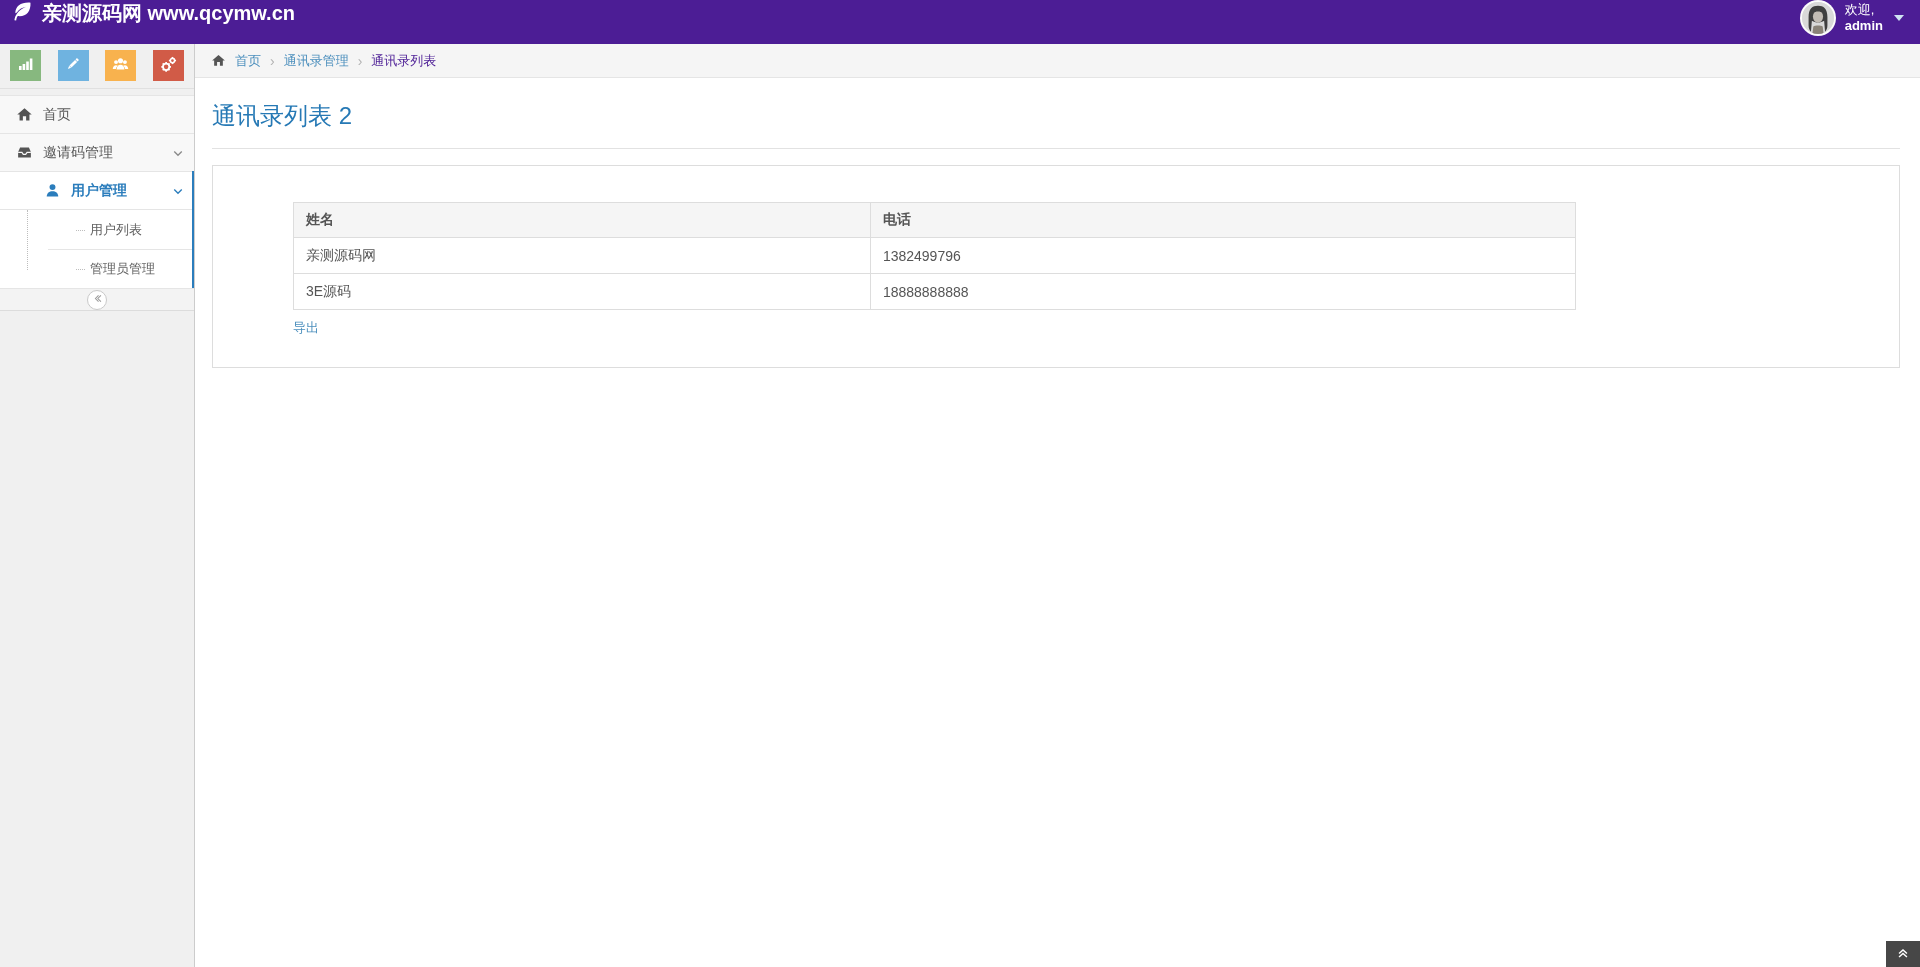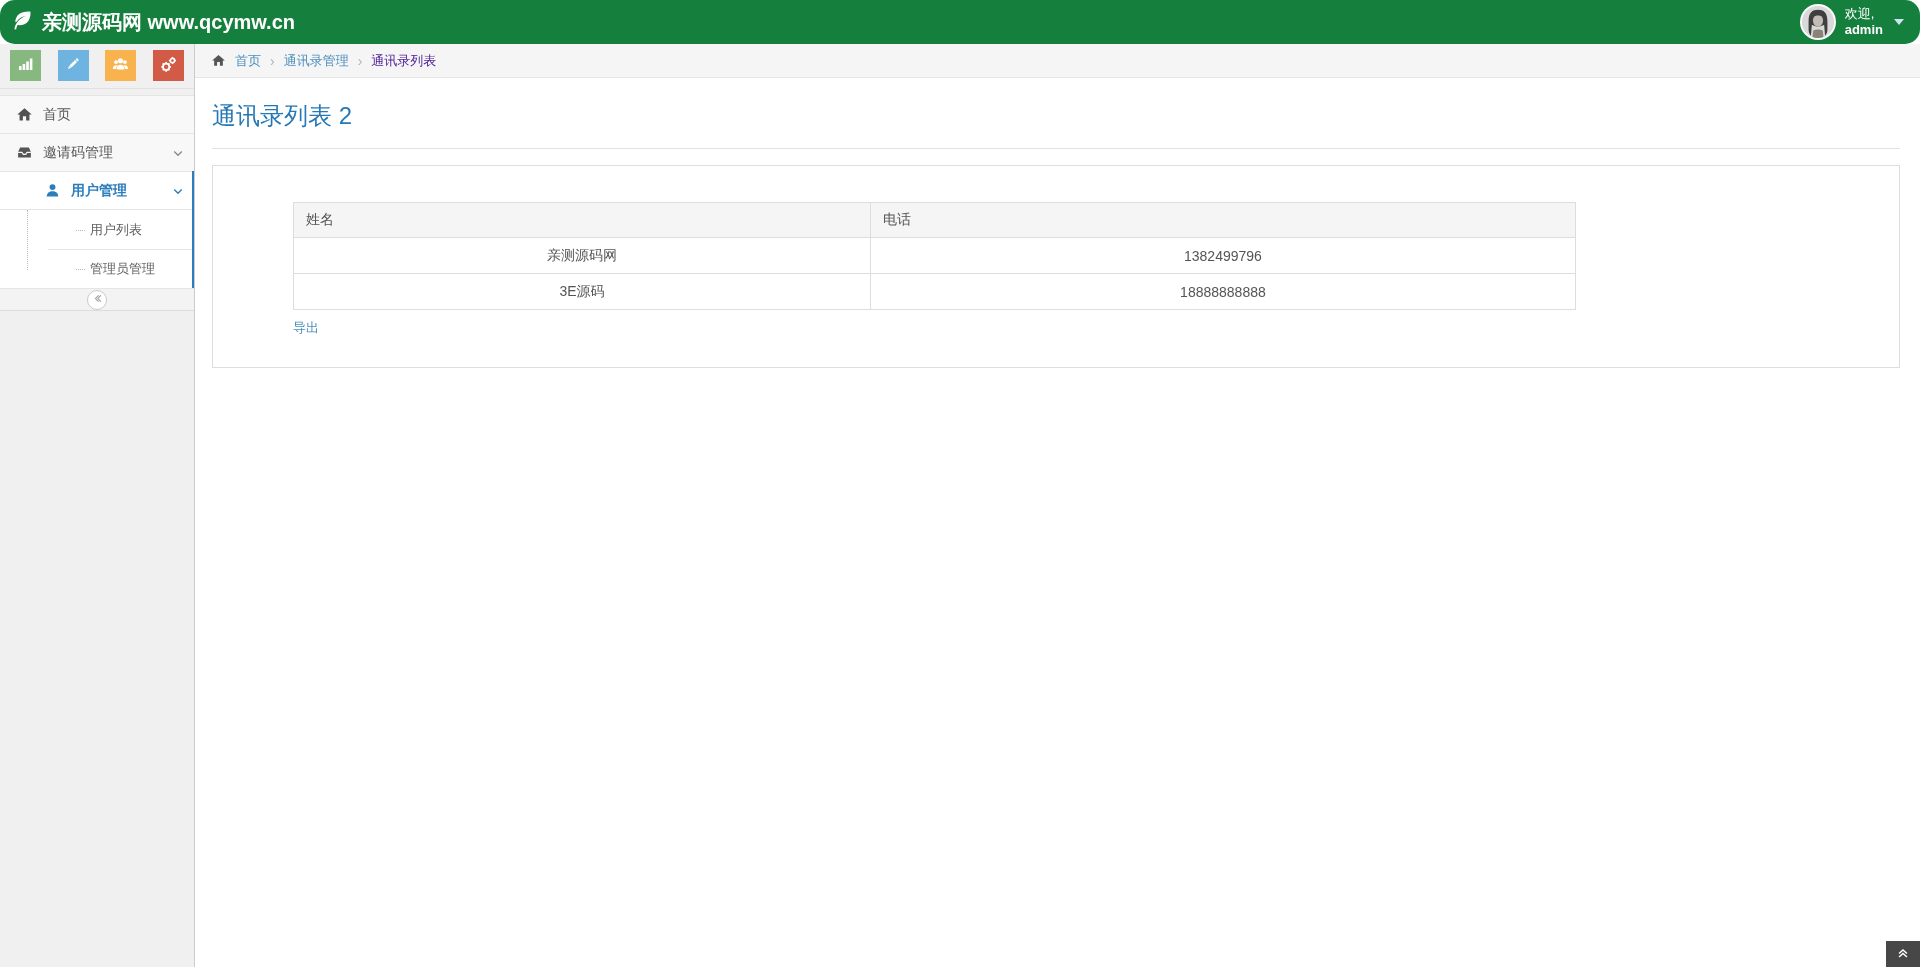--- a/index.html
+++ b/index.html
@@ -7,27 +7,26 @@
   body {
     font-family: "Liberation Sans", sans-serif;
     background: #fff;
     color: #585858;
     font-size: 14px;
   }
 
   
   .navbar {
     height: 44px;
-    background: #15803d;
+    background: #4c1d95;
     display: flex;
     justify-content: space-between;
-    align-items: center;
+    align-items: flex-start;
     padding: 0 16px 0 12px;
     color: #fff;
-    border-radius: 15px;
   }
   .brand {
     display: flex;
     align-items: center;
     gap: 8px;
     font-size: 20px;
     font-weight: bold;
     color: #fff;
     cursor: pointer;
   }
@@ -200,22 +199,22 @@
     border-collapse: collapse;
     font-size: 14px;
     color: #555;
   }
   .data-table th, .data-table td {
     border: 1px solid #ddd;
     text-align: left;
     padding: 8px 12px;
     font-weight: normal;
   }
-  .data-table th { background: #f5f5f5; height: 34px; color: #555; }
-  .data-table td { height: 36px; background: #fff; text-align: center; }
+  .data-table th { background: #f5f5f5; height: 34px; color: #555; font-weight: bold; }
+  .data-table td { height: 36px; background: #fff; }
   .data-table .col-name  { width: 45%; }
   .data-table .col-phone { width: 55%; }
 
   .export-link {
     display: inline-block;
     margin-top: 9px;
     color: #4c8fbd;
     font-size: 13px;
     text-decoration: none;
     cursor: pointer;

